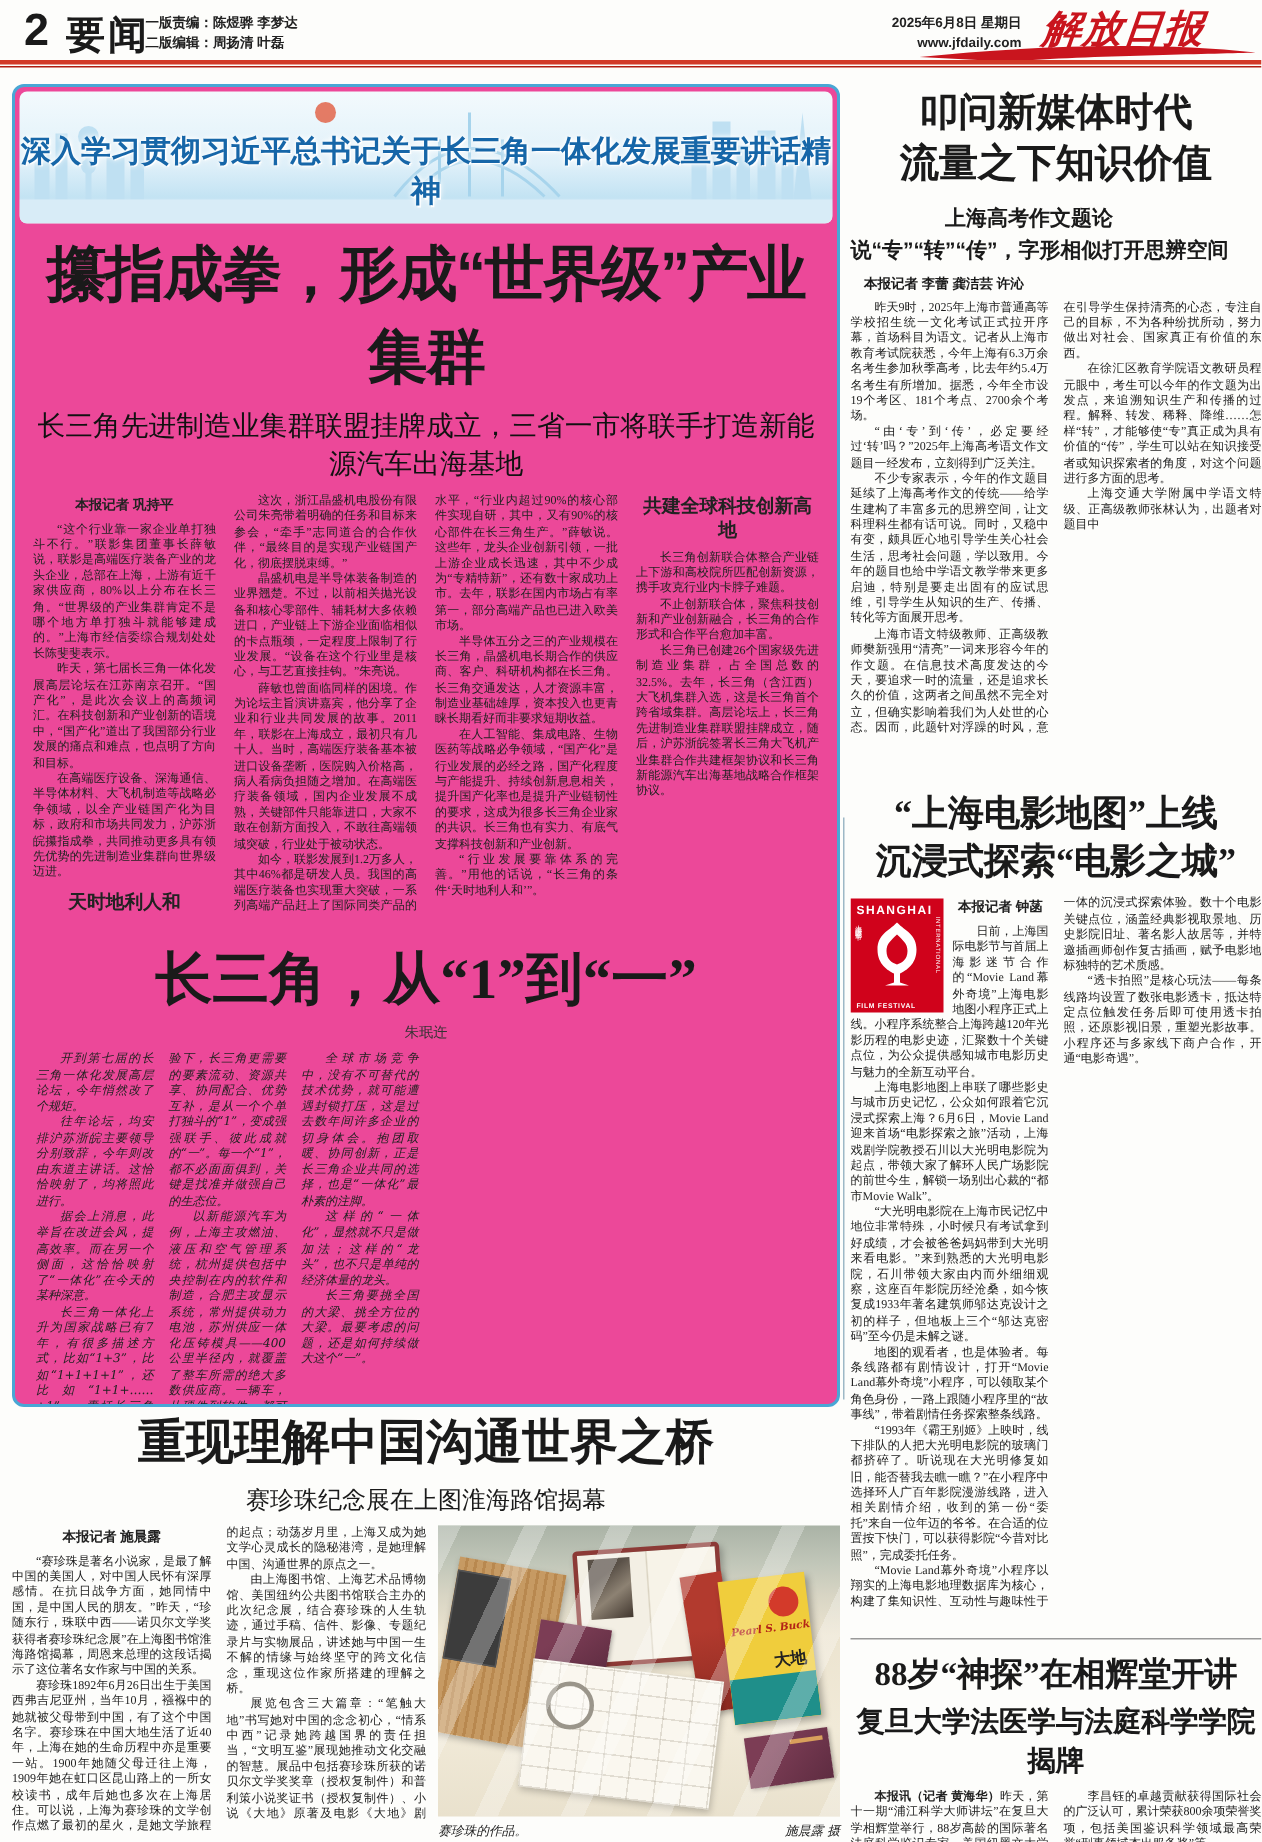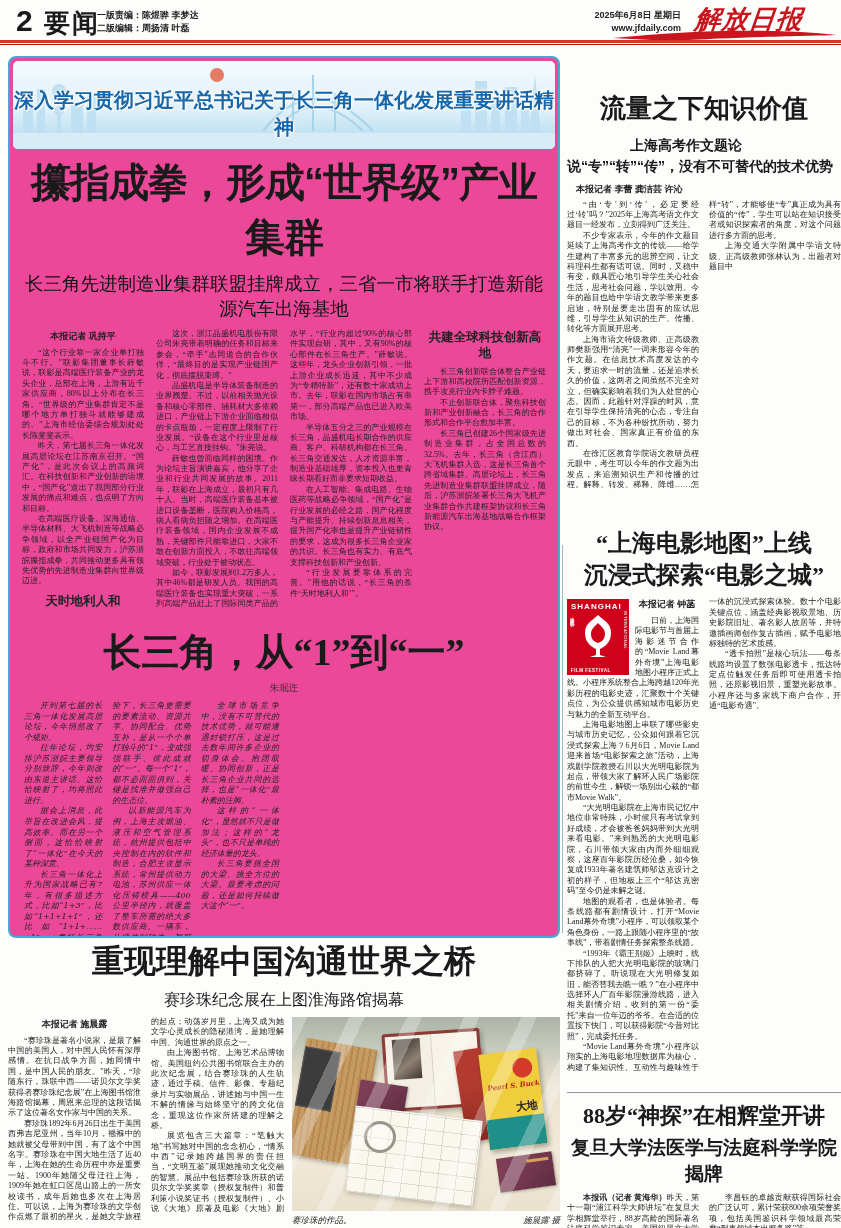--- a/index.html
+++ b/index.html
@@ -158,26 +158,27 @@
       <p class="para">以新能源汽车为例，上海主攻燃油、液压和空气管理系统，杭州提供包括中央控制在内的软件和制造，合肥主攻显示系统，常州提供动力电池，苏州供应一体化压铸模具——400公里半径内，就覆盖了整车所需的绝大多数供应商。一辆车，从硬件到软件，都可以在长三角内部完成。如今，这样的整车厂已有26个之多，占全球市场的什么概念？</p>
       <p class="para">全球市场竞争中，没有不可替代的技术优势，就可能遭遇封锁打压，这是过去数年间许多企业的切身体会。抱团取暖、协同创新，正是长三角企业共同的选择，也是“一体化”最朴素的注脚。</p>
       <p class="para">这样的“一体化”，显然就不只是做加法；这样的“龙头”，也不只是单纯的经济体量的龙头。</p>
       <p class="para">长三角要挑全国的大梁、挑全方位的大梁。最要考虑的问题，还是如何持续做大这个“一”。</p>
     </div>
 </div>
 <div class="vline"></div>
 
 <div class="rart gk" style="top:58px;">
   <h2 class="rhead">
-    <br>
+    <span>叩问新媒体时代</span><br>
     <span>流量之下知识价值</span>
   </h2>
-  <div class="rsub">上海高考作文题论说“专”“转”“传”，没有不可替代的技术优势</div>
+  <div class="rsub">上海高考作文题论说“专”“转”“传”，字形相似打开思辨空间</div>
   <div class="gby">本报记者 李蕾 龚洁芸 许沁</div>
   <div class="cols2">
+      <p class="para">昨天9时，2025年上海市普通高等学校招生统一文化考试正式拉开序幕，首场科目为语文。记者从上海市教育考试院获悉，今年上海有6.3万余名考生参加秋季高考，比去年约5.4万名考生有所增加。据悉，今年全市设19个考区、181个考点、2700余个考场。</p>
       <p class="para">“由‘专’到‘传’，必定要经过‘转’吗？”2025年上海高考语文作文题目一经发布，立刻得到广泛关注。</p>
       <p class="para">不少专家表示，今年的作文题目延续了上海高考作文的传统——给学生建构了丰富多元的思辨空间，让文科理科生都有话可说。同时，又稳中有变，颇具匠心地引导学生关心社会生活，思考社会问题，学以致用。今年的题目也给中学语文教学带来更多启迪，特别是要走出固有的应试思维，引导学生从知识的生产、传播、转化等方面展开思考。</p>
       <p class="para">上海市语文特级教师、正高级教师樊新强用“清亮”一词来形容今年的作文题。在信息技术高度发达的今天，要追求一时的流量，还是追求长久的价值，这两者之间虽然不完全对立，但确实影响着我们为人处世的心态。因而，此题针对浮躁的时风，意在引导学生保持清亮的心态，专注自己的目标，不为各种纷扰所动，努力做出对社会、国家真正有价值的东西。</p>
       <p class="para">在徐汇区教育学院语文教研员程元眼中，考生可以今年的作文题为出发点，来追溯知识生产和传播的过程。解释、转发、稀释、降维……怎样“转”，才能够使“专”真正成为具有价值的“传”，学生可以站在知识接受者或知识探索者的角度，对这个问题进行多方面的思考。</p>
       <p class="para">上海交通大学附属中学语文特级、正高级教师张林认为，出题者对题目中</p>
     </div>
 </div>
 
 <div class="rart film" style="top:528px;">
   <h2 class="rhead">

